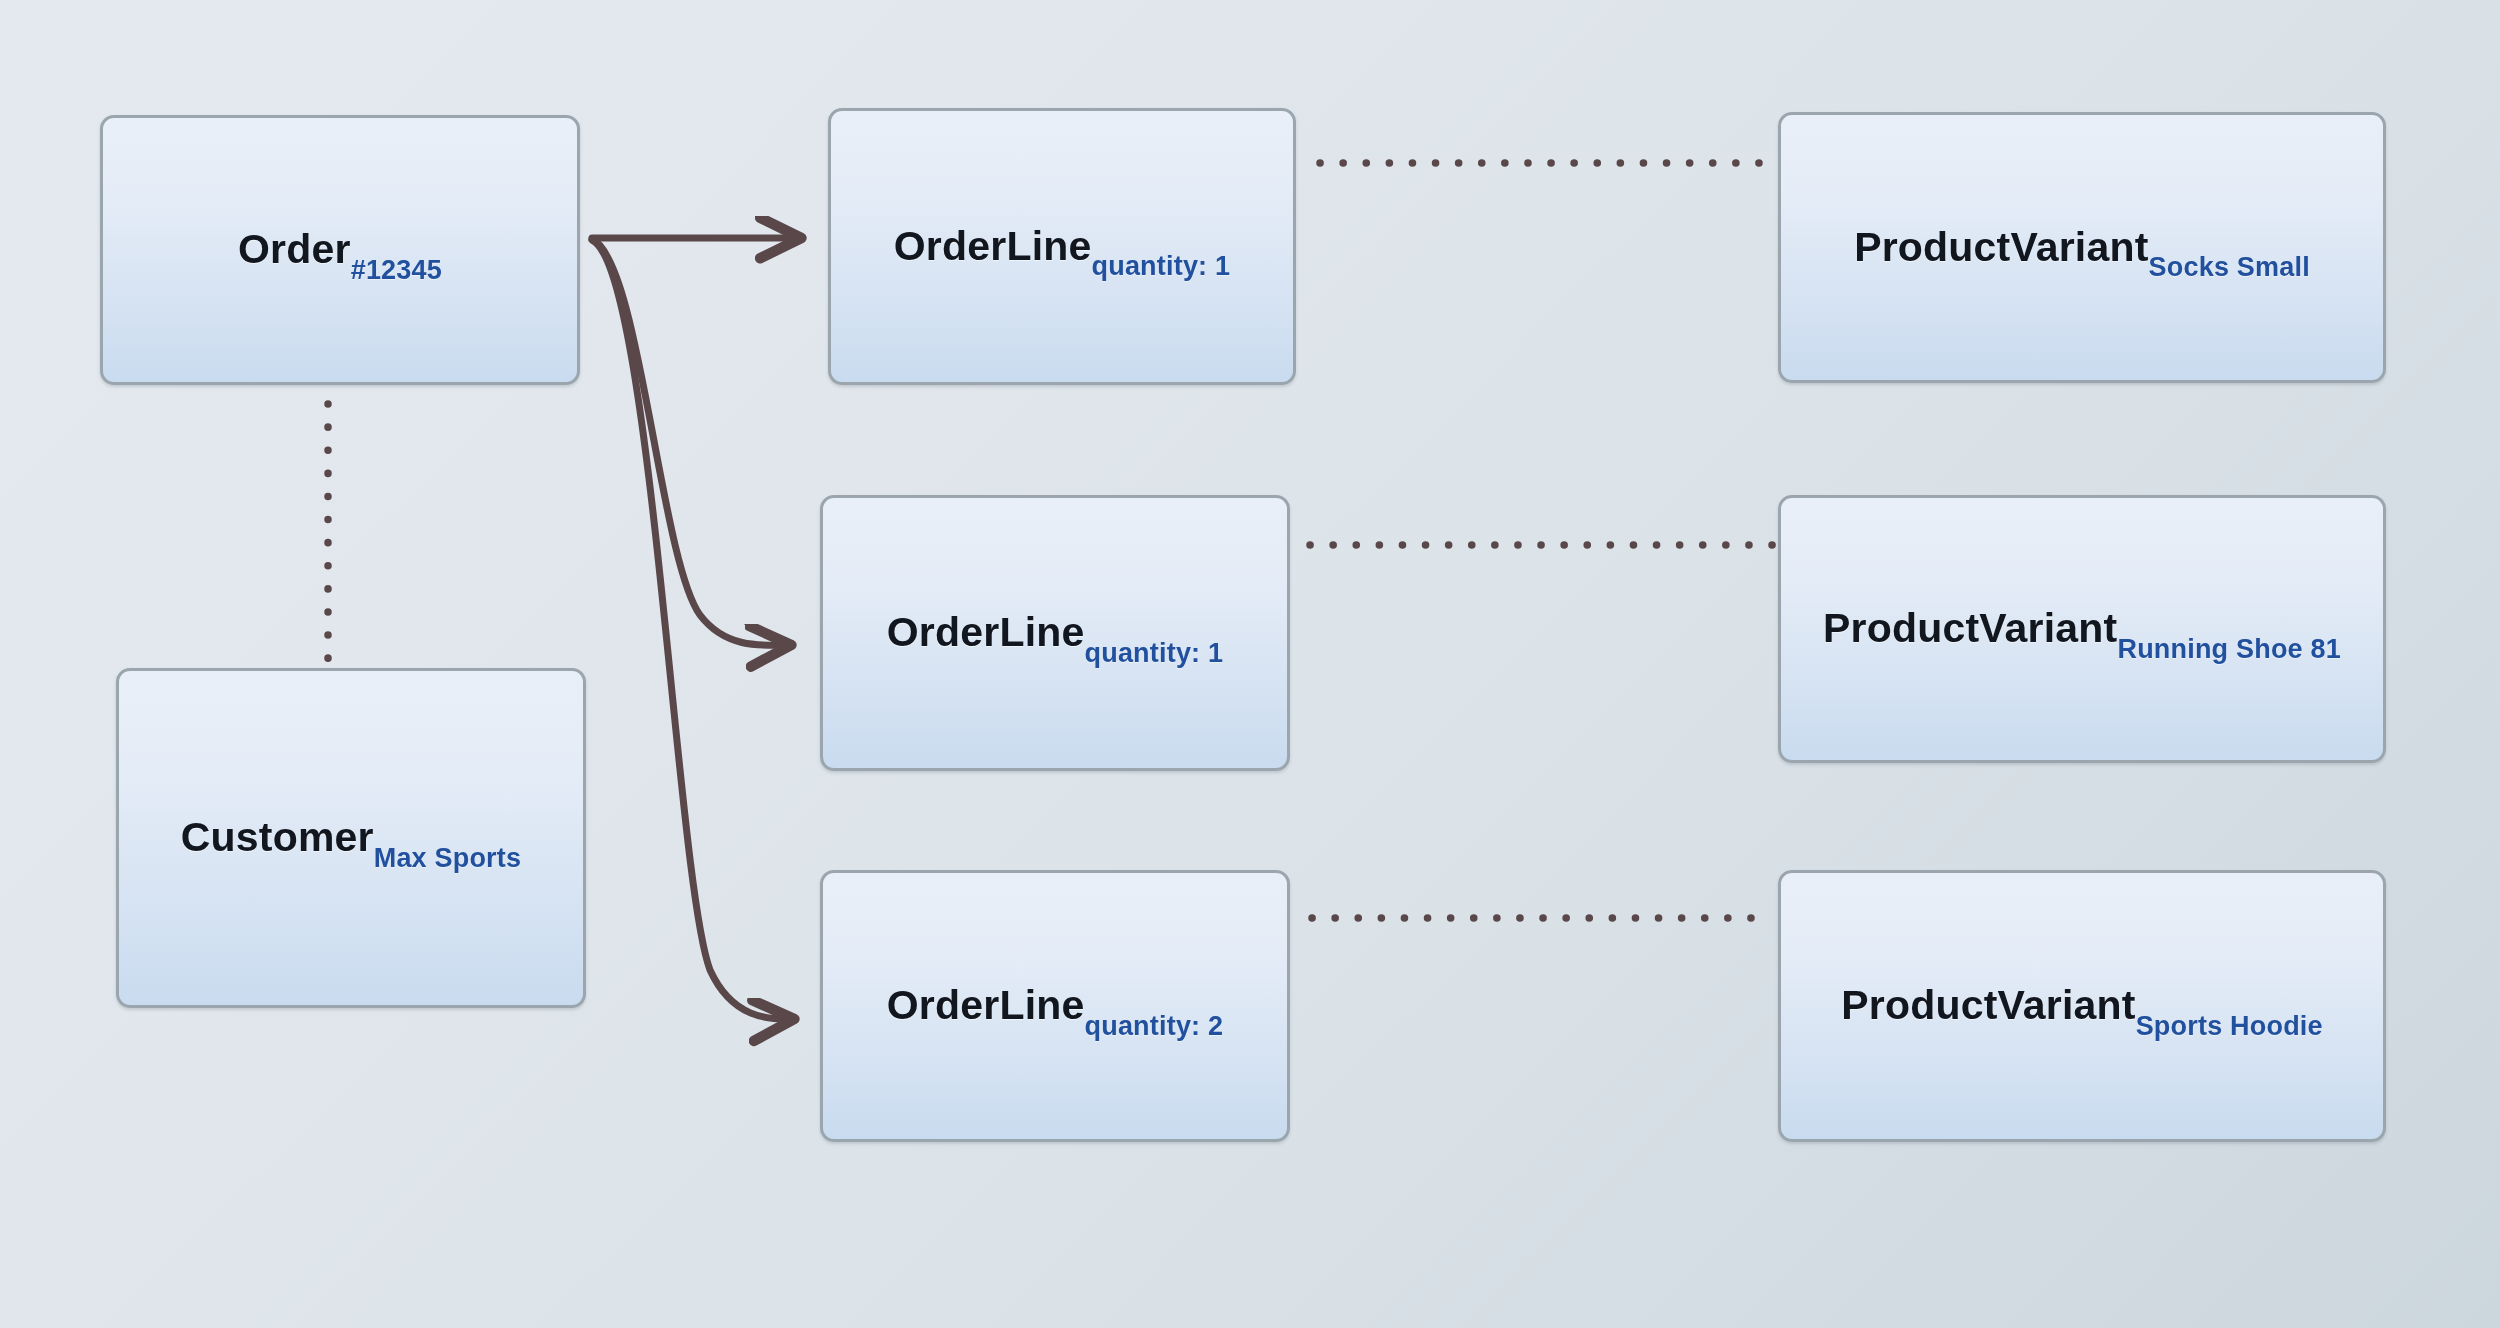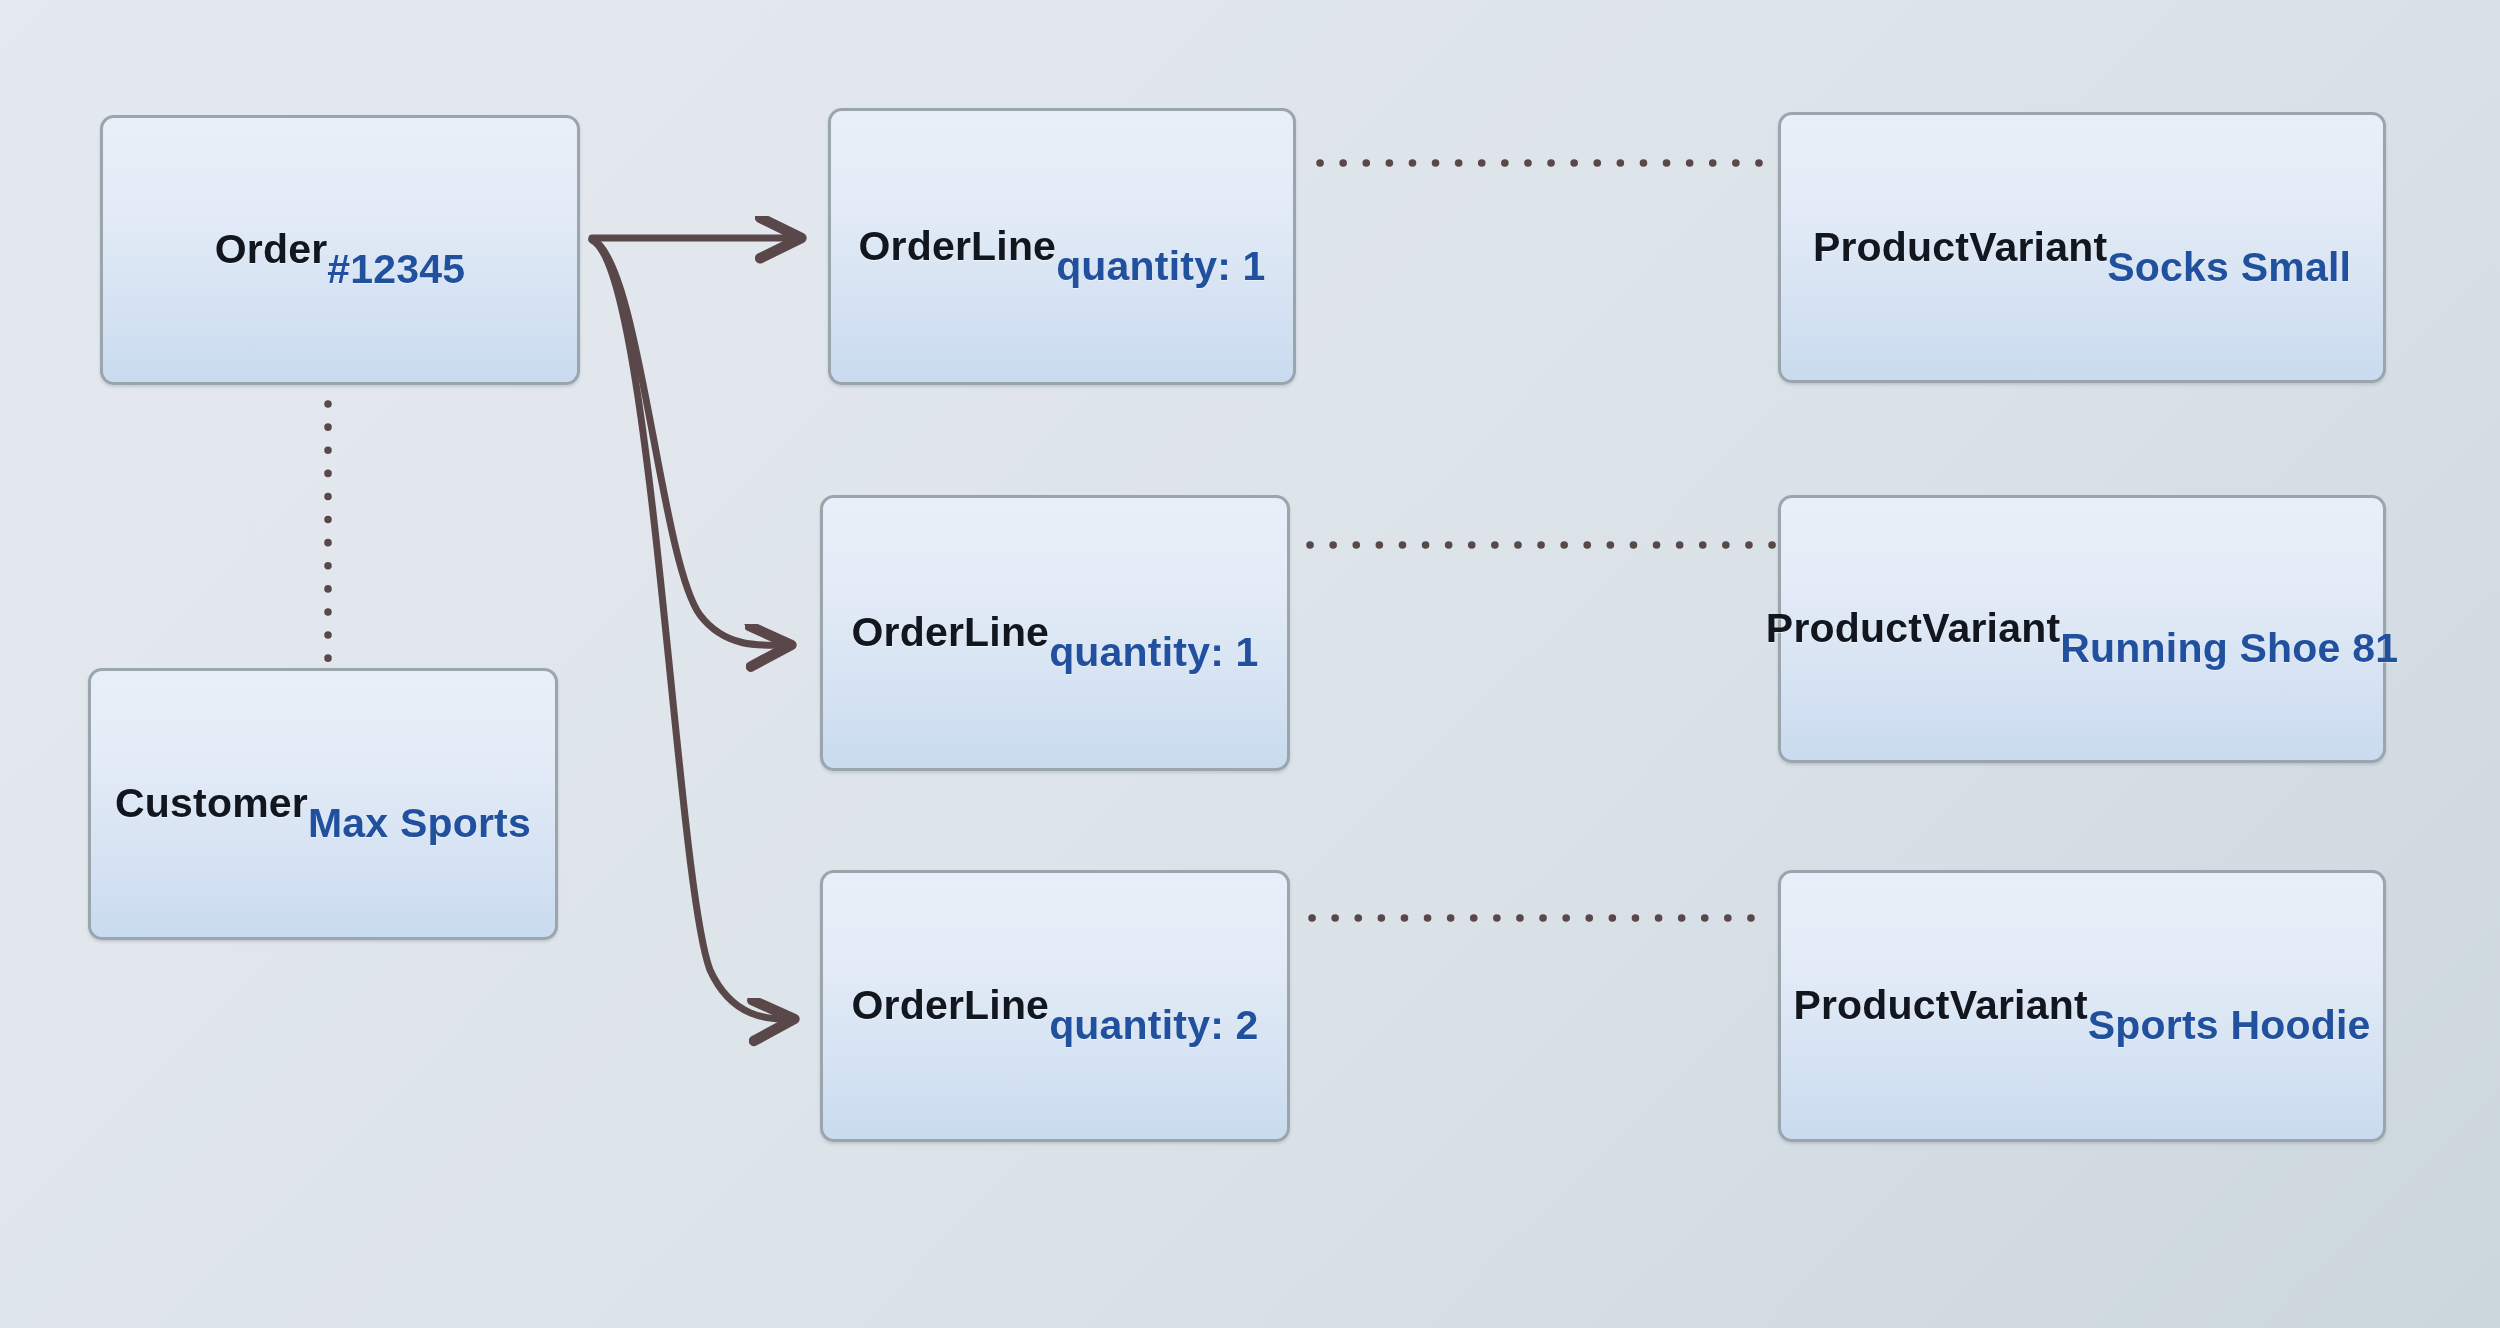--- a/index.html
+++ b/index.html
@@ -37,21 +37,21 @@
     font-size: 41px;
     font-weight: bold;
     color: #11161f;
     letter-spacing: 0.2px;
     text-shadow: 0 1px 0 rgba(255,255,255,0.55);
     line-height: 1.05;
     text-align: center;
     white-space: nowrap;
   }
   .node-value {
-    font-size: 41px;
+    font-size: 27px;
     font-weight: bold;
     color: #21509e;
     letter-spacing: 0.2px;
     text-shadow: 0 1px 0 rgba(255,255,255,0.45);
     line-height: 1.05;
     text-align: center;
     white-space: nowrap;
     margin-top: 40px;
   }
 </style>
@@ -75,21 +75,21 @@
         <path d="M 1310 545 L 1774 545" fill="none" stroke="#5a4749" stroke-linecap="round" stroke-width="7.5" stroke-dasharray="0.1 23"></path>
         <path d="M 1312 918 L 1774 918" fill="none" stroke="#5a4749" stroke-linecap="round" stroke-width="7.5" stroke-dasharray="0.1 23"></path>
       </g>
   </svg>
 
   <div class="node" style="left: 100px; top: 115px; width: 480px; height: 270px;">
     <div class="node-title">Order</div>
     <div class="node-value">#12345</div>
   </div>
 
-  <div class="node" style="left: 88px; top: 668px; width: 470px; height: 272px; align-items: center;">
+  <div class="node" style="left: 116px; top: 668px; width: 470px; height: 340px; align-items: center;">
     <div class="node-title">Customer</div>
     <div class="node-value">Max Sports</div>
   </div>
 
   <div class="node" style="left: 828px; top: 108px; width: 468px; height: 277px;">
     <div class="node-title">OrderLine</div>
     <div class="node-value">quantity: 1</div>
   </div>
 
   <div class="node" style="left: 820px; top: 495px; width: 470px; height: 276px;">

